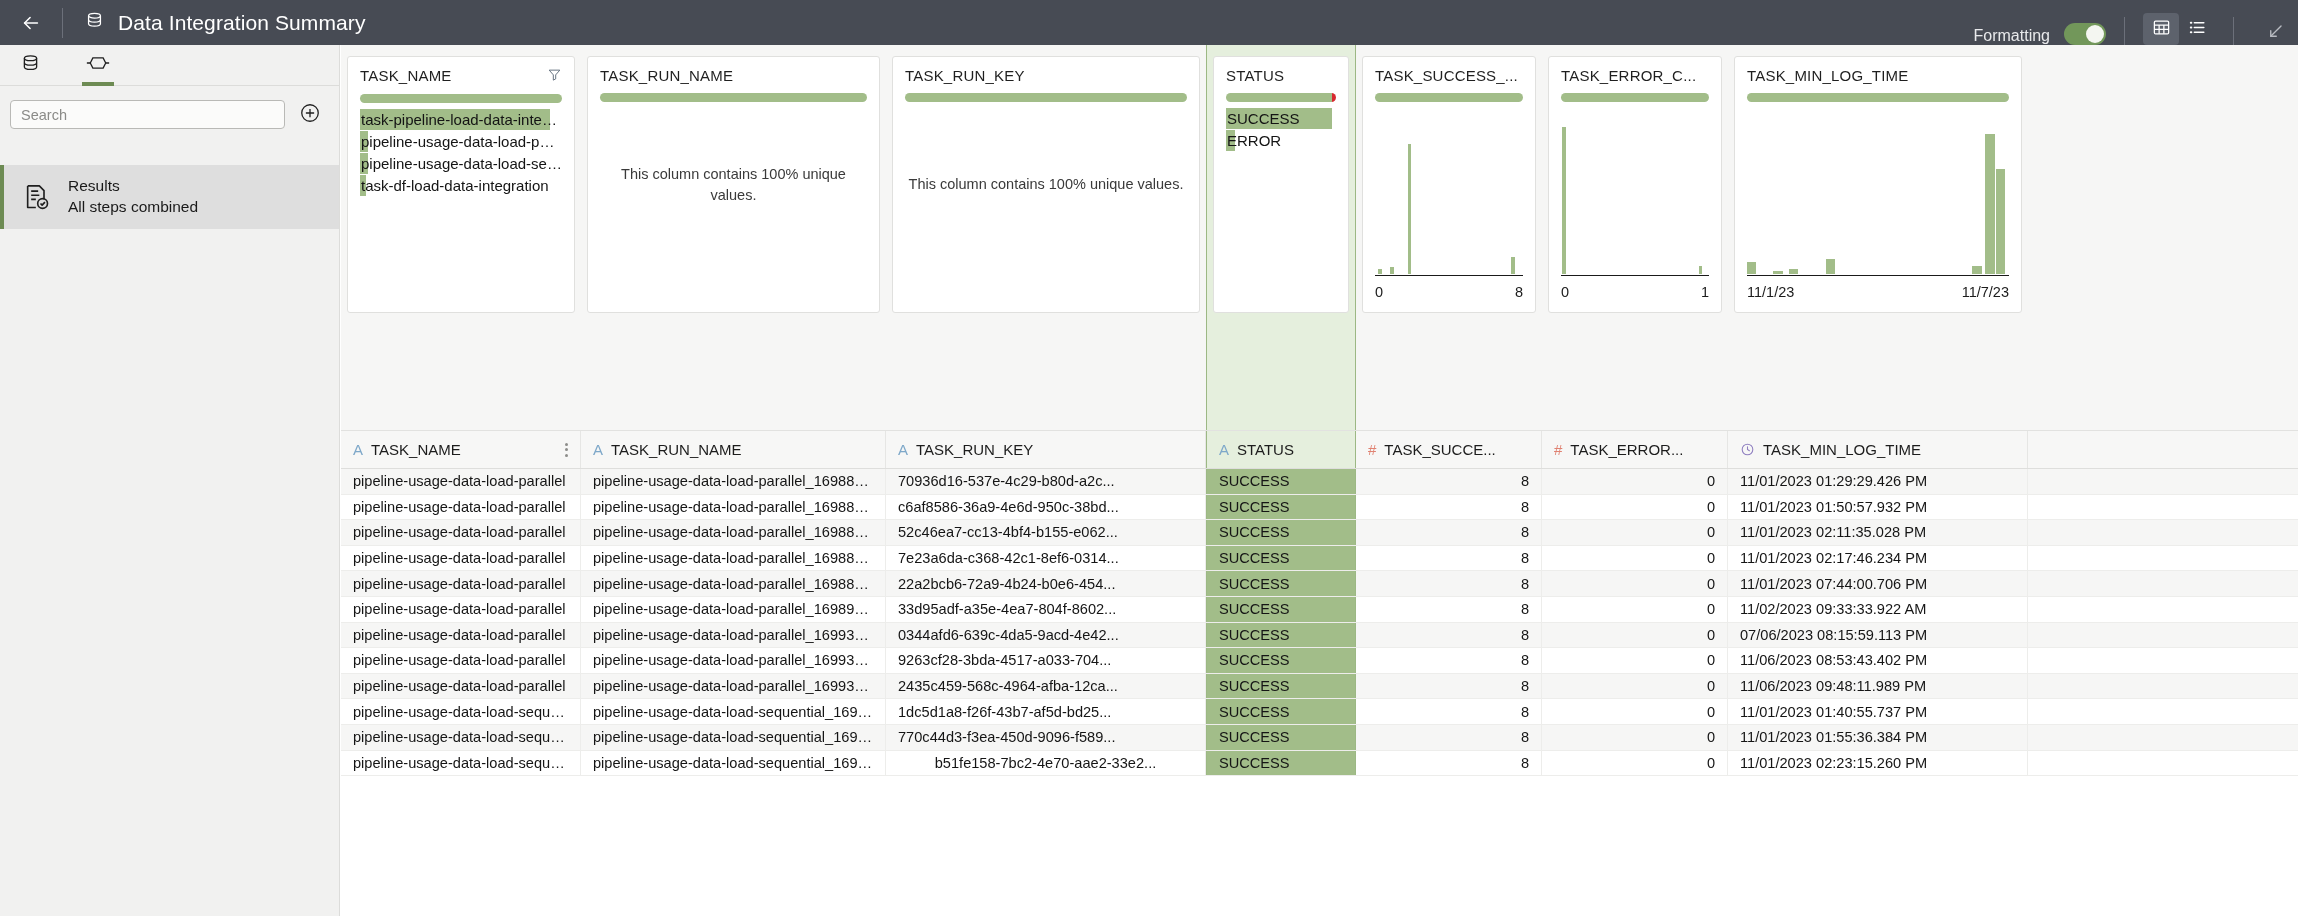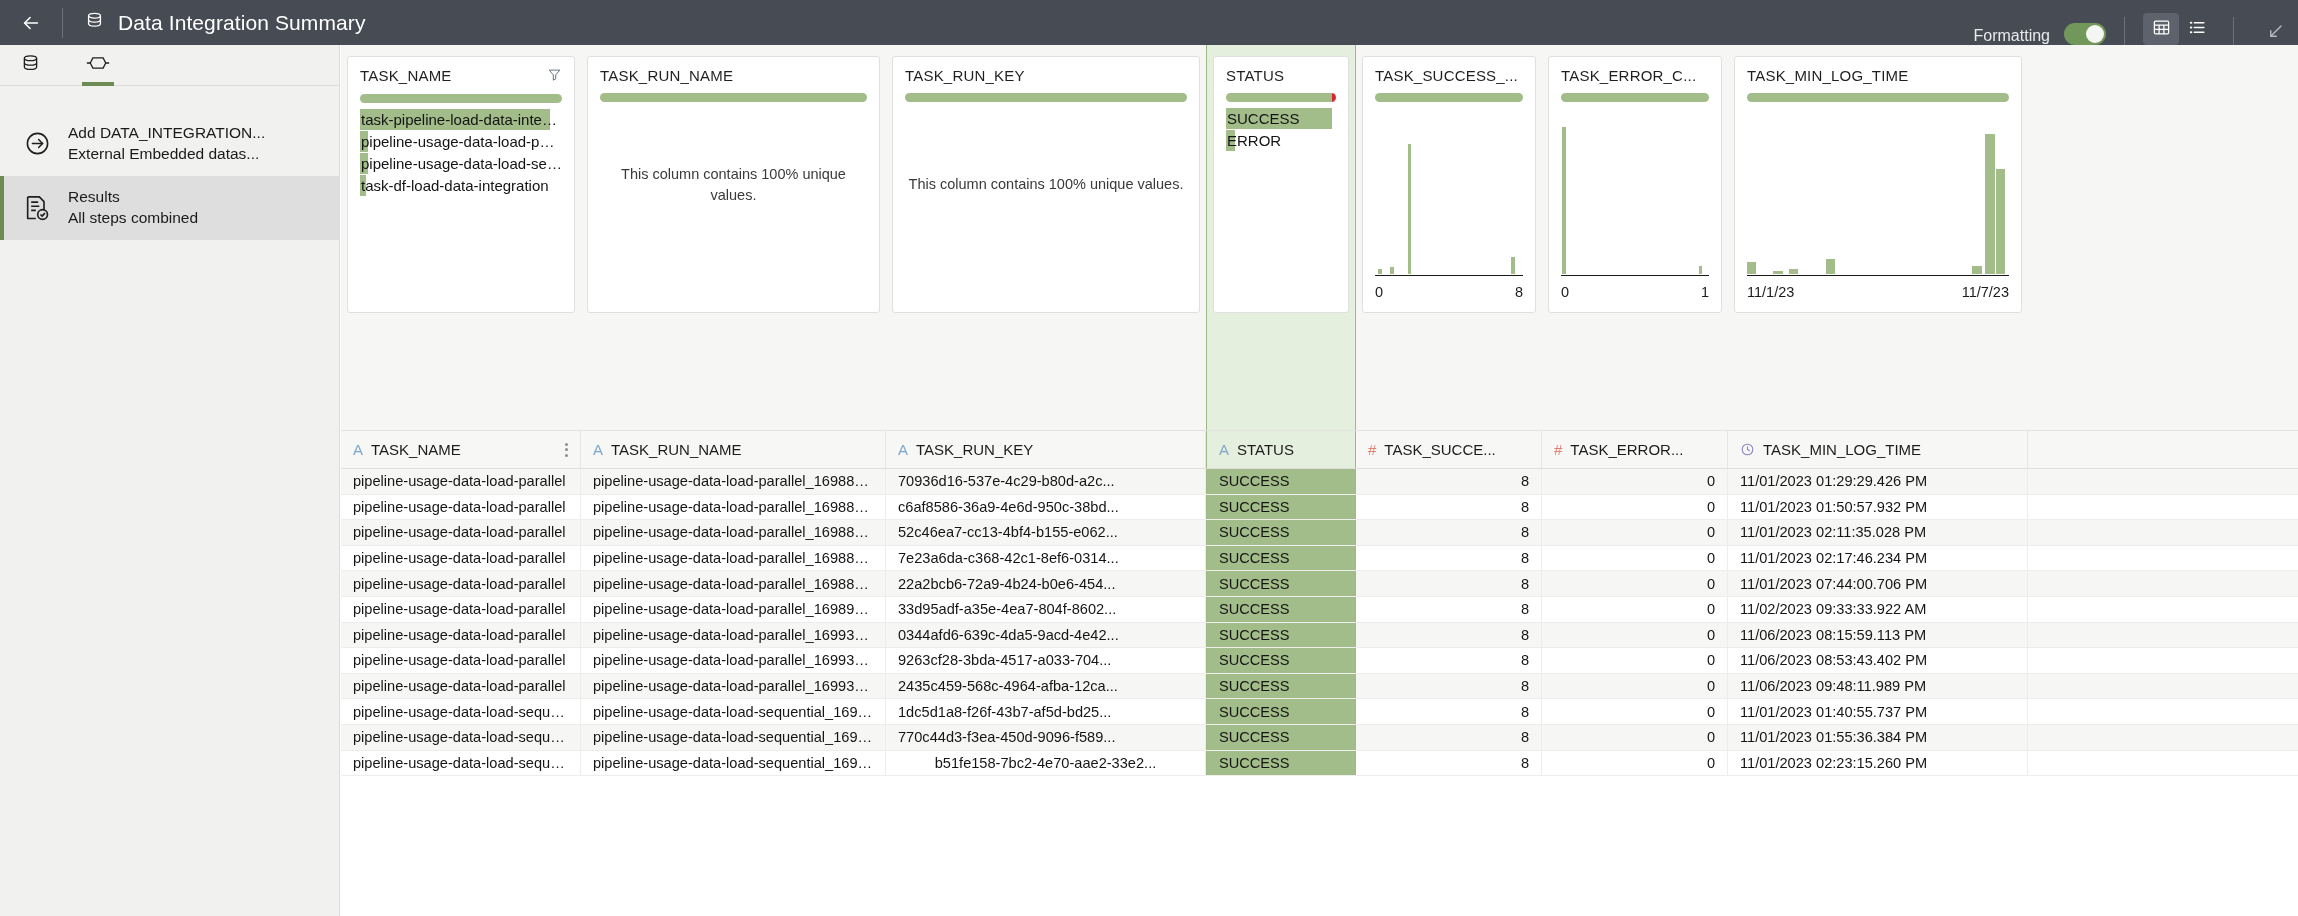--- a/index.html
+++ b/index.html
@@ -224,35 +224,33 @@
       <span>
         <svg width="24" height="18" viewBox="0 0 28 18" fill="none" stroke="#1f1f1f" stroke-width="1.5">
             <path d="M8 3h12l3 6-3 6H8L5 9z"></path>
             <path d="M5 9H1M27 9h-4" stroke-width="1.6"></path>
           </svg>
       </span>
     </div>
   </div>
   <div class="sb-tabrule"></div>
 
-
-  <div class="sb-list">
-    <div class="sb-item">
-      <span class="sb-ico">
-        <svg width="27" height="27" viewBox="0 0 24 24" fill="none" stroke="#1f1f1f" stroke-width="1.4" stroke-linecap="round" stroke-linejoin="round">
+  <div class="sb-searchrow">
+    <input class="sb-search" placeholder="Search" style="">
+    <div class="sb-add">
+      <span>
+        <svg width="22" height="22" viewBox="0 0 24 24" fill="none" stroke="#1f1f1f" stroke-width="1.4">
             <circle cx="12" cy="12" r="9"></circle>
-            <path d="M7.5 12h9"></path>
-            <path d="M13 8.5l3.5 3.5L13 15.5"></path>
+            <path d="M12 7.5v9M7.5 12h9"></path>
           </svg>
       </span>
-      <span class="sb-txt">
-        <span class="sb-l1">Add DATA_INTEGRATION...</span><br>
-        <span class="sb-l2">External Embedded datas...</span>
-      </span>
-    </div>
+    </div>
+  </div>
+
+  <div class="sb-list">
     <div class="sb-item selected">
       <span class="sb-ico">
         <svg width="28" height="28" viewBox="0 0 24 24" fill="none" stroke="#1f1f1f" stroke-width="1.4" stroke-linejoin="round">
             <path d="M4 2.5h10l4 4V14"></path>
             <path d="M4 2.5V21h7"></path>
             <path d="M7 7h6M7 10.5h7M7 14h4"></path>
             <circle cx="16.8" cy="17.6" r="4.2"></circle>
             <path d="M15 17.6l1.4 1.4 2.4-2.6"></path>
           </svg>
       </span>
@@ -586,21 +584,21 @@
         <div class="td status" style="width: 150px;">
           <span class="v">SUCCESS</span>
         </div>
         <div class="td num" style="width: 186px;">
           <span class="v" style="text-align: right;">8</span>
         </div>
         <div class="td num" style="width: 186px;">
           <span class="v" style="text-align: right;">0</span>
         </div>
         <div class="td" style="width: 300px;">
-          <span class="v">11/06/2023 08:15:59.113 PM</span>
+          <span class="v">07/06/2023 08:15:59.113 PM</span>
         </div>
       </div>
       <div class="trow">
         <div class="td" style="width: 240px;">
           <span class="v">pipeline-usage-data-load-parallel</span>
         </div>
         <div class="td" style="width: 305px;">
           <span class="v">pipeline-usage-data-load-parallel_16993040232...</span>
         </div>
         <div class="td" style="width: 320px;">

